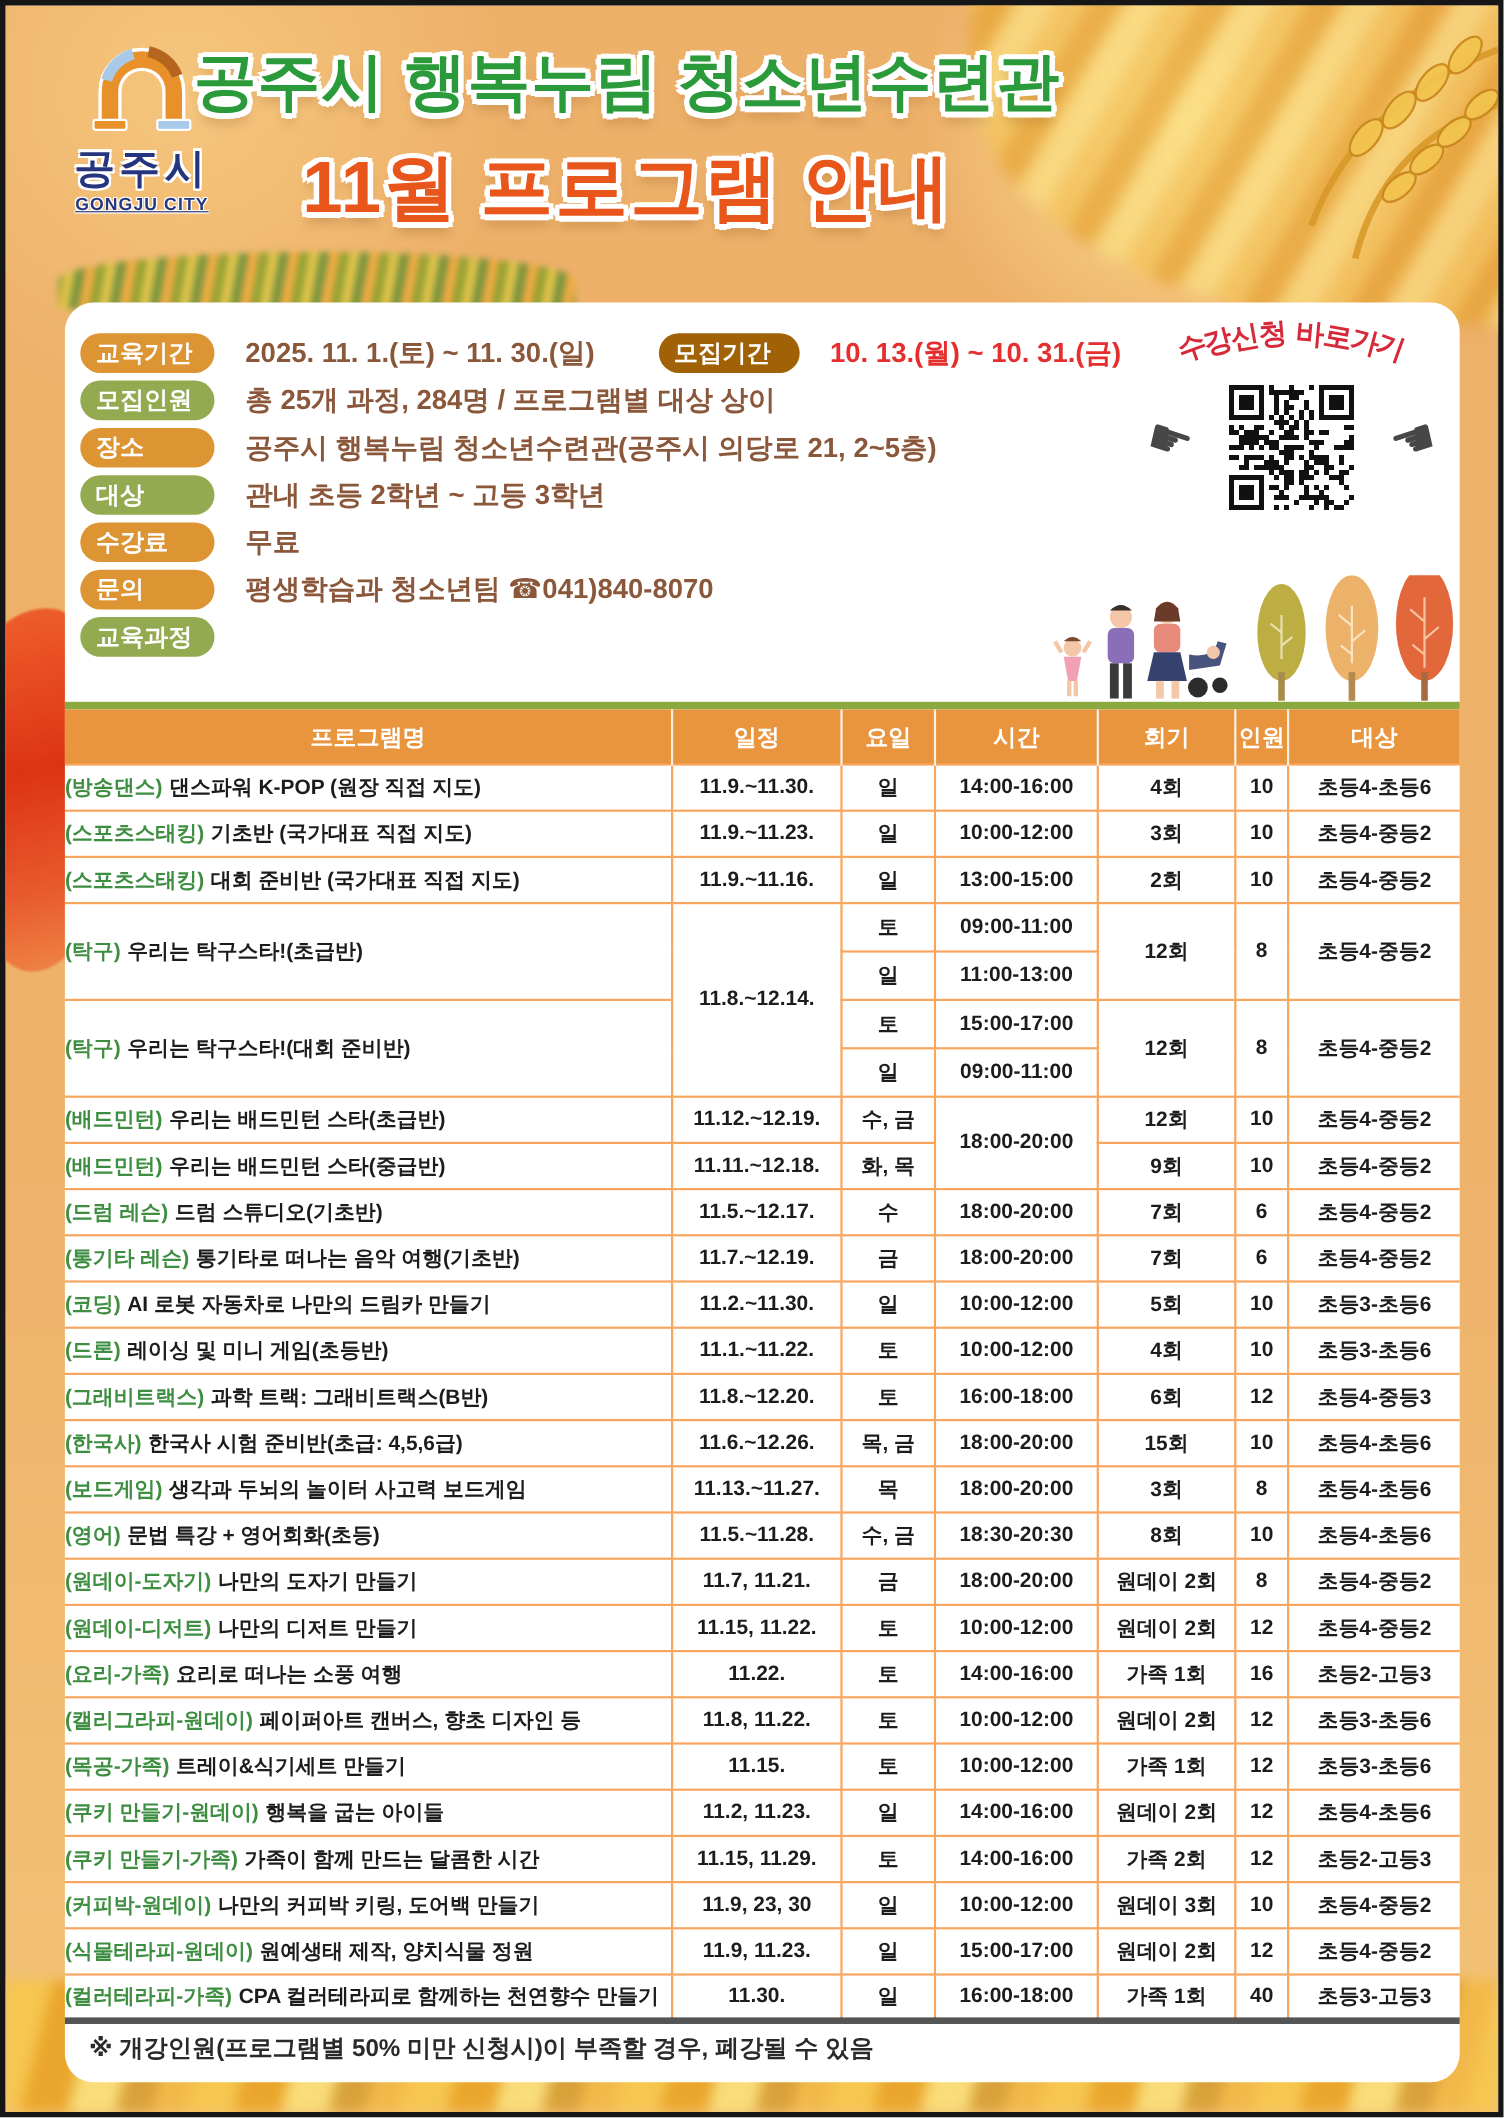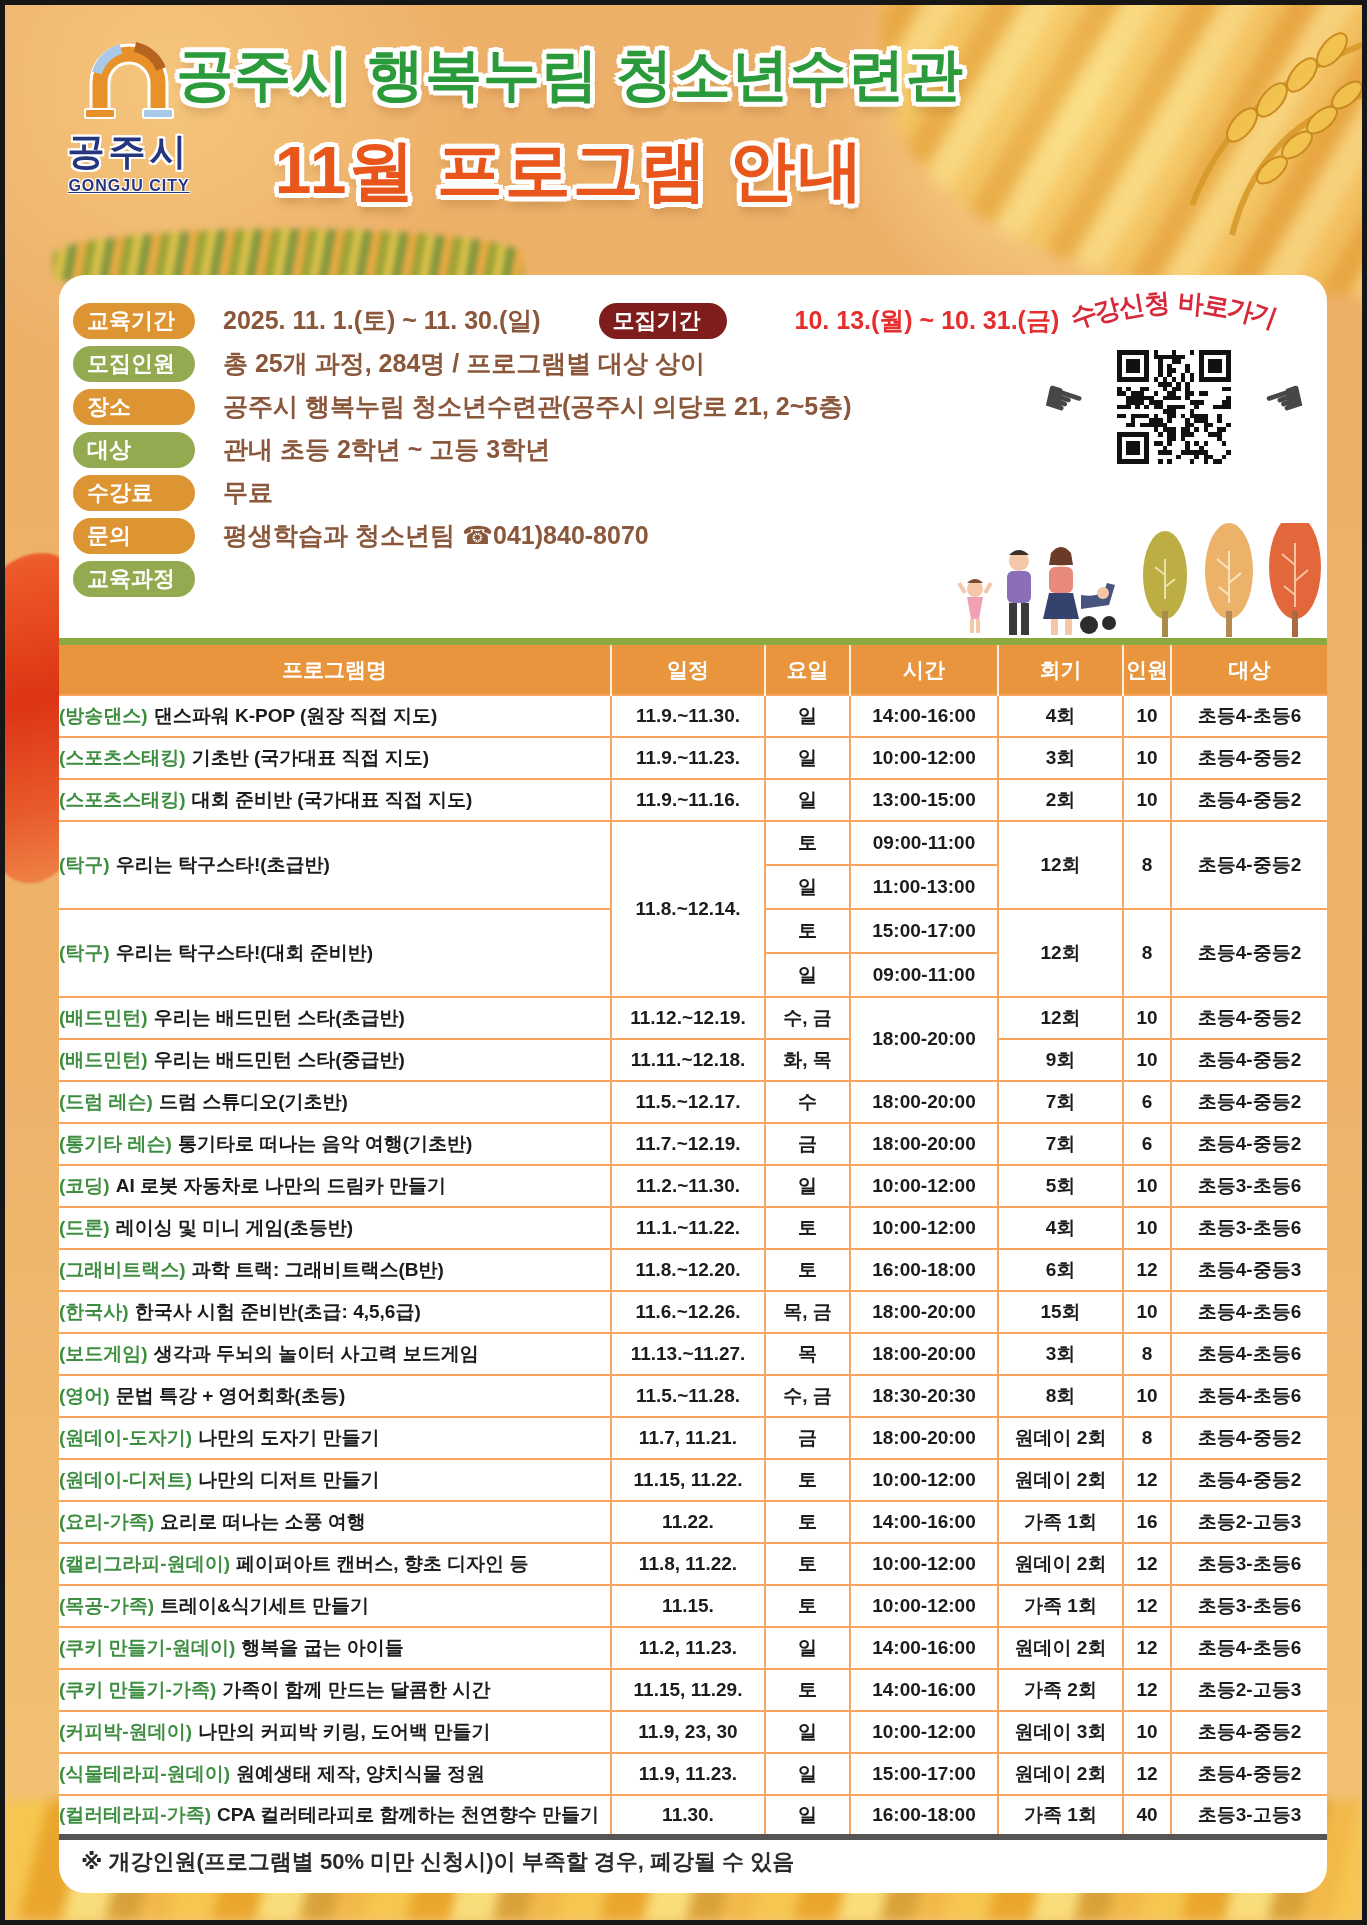--- a/index.html
+++ b/index.html
@@ -50,23 +50,23 @@
 
   
   .info { position:absolute; top:24px; left:14px; width:1070px; }
   .info-row { height:43px; display:flex; align-items:center; gap:28px; }
   .pill { flex:0 0 122px; height:36px; border-radius:19px; display:flex; align-items:center;
     box-sizing:border-box; padding:0 14px; }
   .pill-label { display:block; width:100%; color:#fff; font-size:22px; font-weight:bold;
     text-align:justify; text-align-last:justify; line-height:1; }
   .pill-orange { background:#dd9433; }
   .pill-green  { background:#94aa50; }
-  .pill-red    { background:#7f1d1d; flex-basis:128px; }
+  .pill-red    { background:#a16207; flex-basis:128px; }
   .info-value { font-size:25px; font-weight:bold; color:#8a573b; white-space:nowrap; }
-  .info-value.red { color:#e62e2e;margin-left:40px; }
+  .info-value.red { color:#e62e2e; }
   .em-red { color:#e62e2e; }
   .gap-left { margin-left:30px; }
 
   
   .qr-block { position:absolute; top:10px; right:24px; width:258px; height:225px; text-align:center; }
   .qr-caption { position:relative; height:52px; font-size:26px; font-weight:bold; color:#d6293a; white-space:nowrap; }
   .qr-caption span { display:inline-block; }
   .qr-code { display:inline-block; margin-top:4px; }
   .hand { position:absolute; top:92px; font-size:46px; color:#474747; line-height:1;
     text-shadow:-2px -2px 0 #fff,2px -2px 0 #fff,-2px 2px 0 #fff,2px 2px 0 #fff; }

